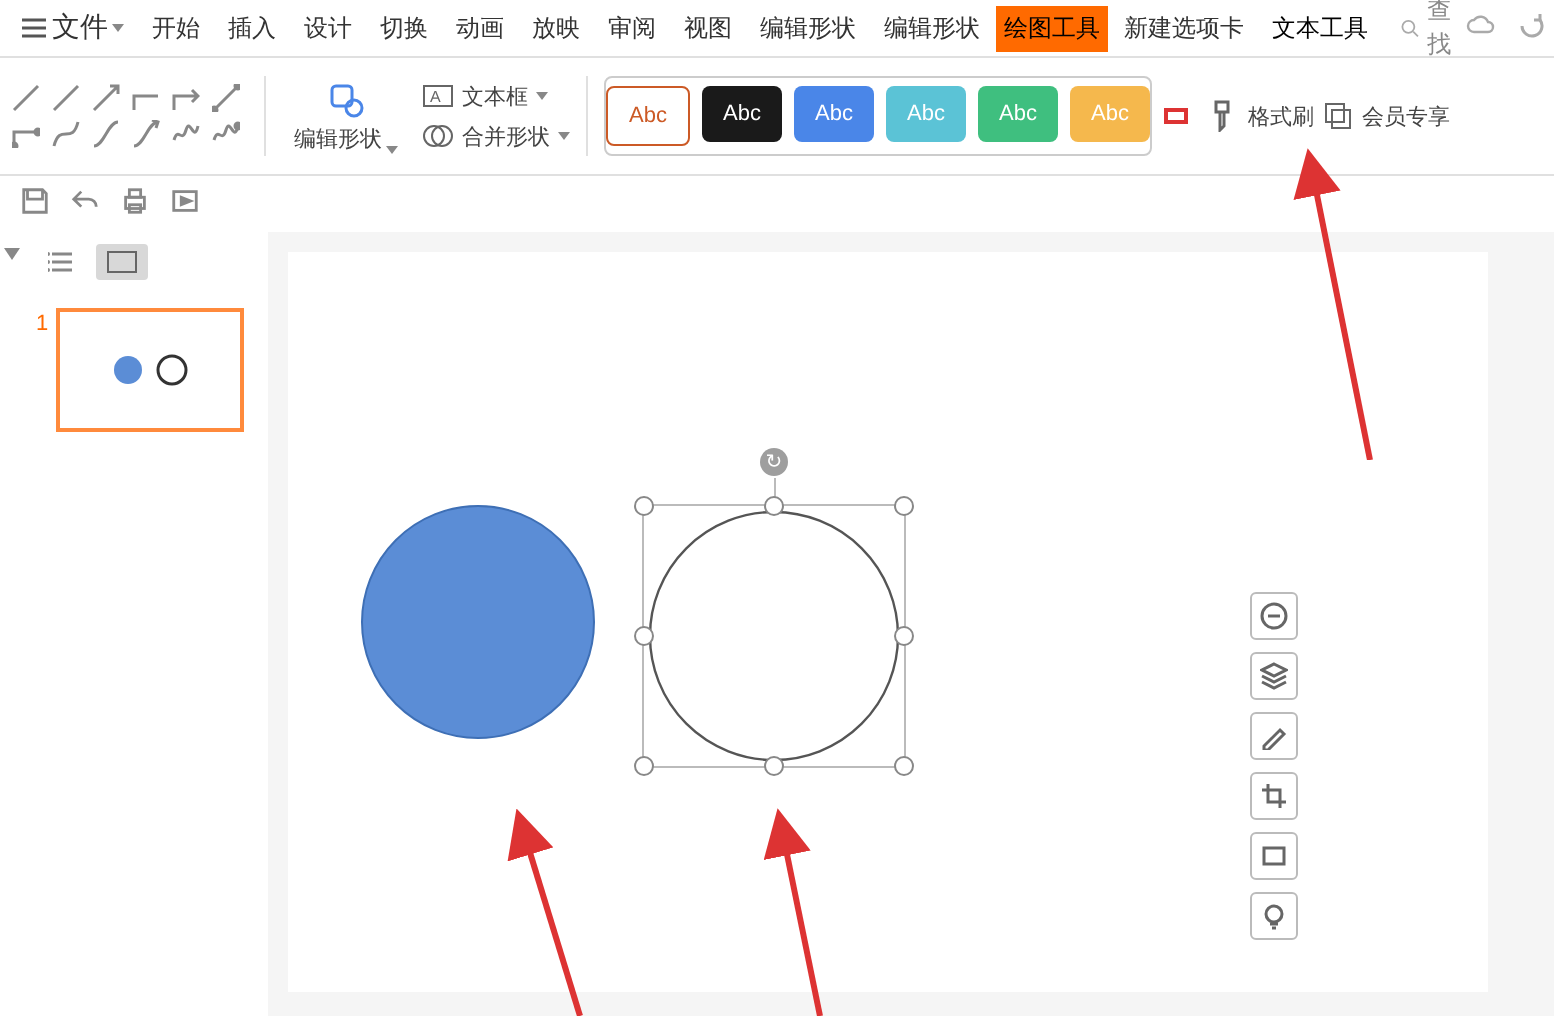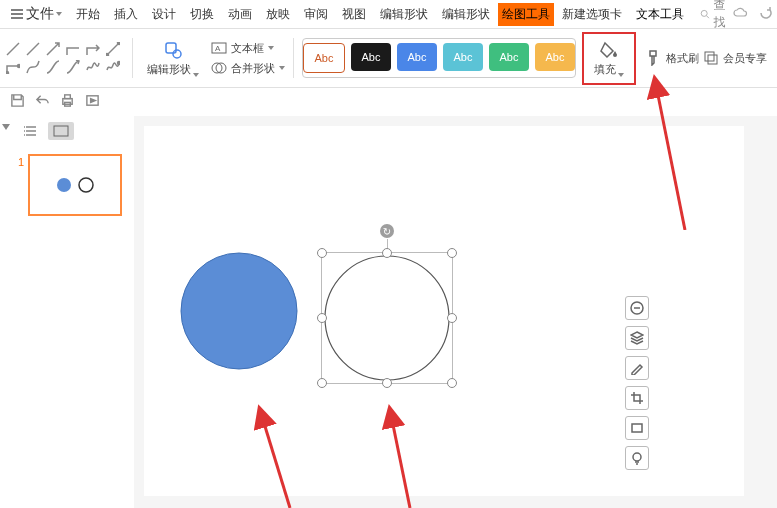--- a/index.html
+++ b/index.html
@@ -178,32 +178,20 @@
   <div class="divider"></div>
   <div class="style-gallery">
     <div class="swatch" style="background:#fff;color:#cc5a26;border:1px solid #cc5a26">Abc</div>
     <div class="swatch" style="background:#1a1a1a;color:#fff">Abc</div>
     <div class="swatch" style="background:#4a86e8;color:#fff">Abc</div>
     <div class="swatch" style="background:#5bc3d6;color:#fff">Abc</div>
     <div class="swatch" style="background:#3fbf7f;color:#fff">Abc</div>
     <div class="swatch" style="background:#f5b84d;color:#fff">Abc</div>
   </div>
   <div class="fill-group">
-    <div class="stacked-btn">
-      <div class="ic">
-          <svg width="20" height="18" viewBox="0 0 20 18">
-            <path d="M6 2l8 8-6 6-6-6z" stroke="#666" fill="none" stroke-width="1.5"></path>
-            <path d="M16 10c1 2 2 3 2 4a2 2 0 11-4 0c0-1 1-2 2-4z" fill="#666"></path>
-          </svg>
-        </div>
-      <div class="lbl">
-          <span>填充</span>
-          <span class="caret"></span>
-        </div>
-    </div>
   </div>
   <div class="right-tools">
     <div class="rt-item">
       <svg viewBox="0 0 16 16">
           <path d="M4 1h6v5H4zM6 6v9l2-2V6" stroke="#666" fill="none" stroke-width="1.5"></path>
         </svg>
       <span>格式刷</span>
     </div>
     <div class="rt-item">
       <svg viewBox="0 0 16 16">

